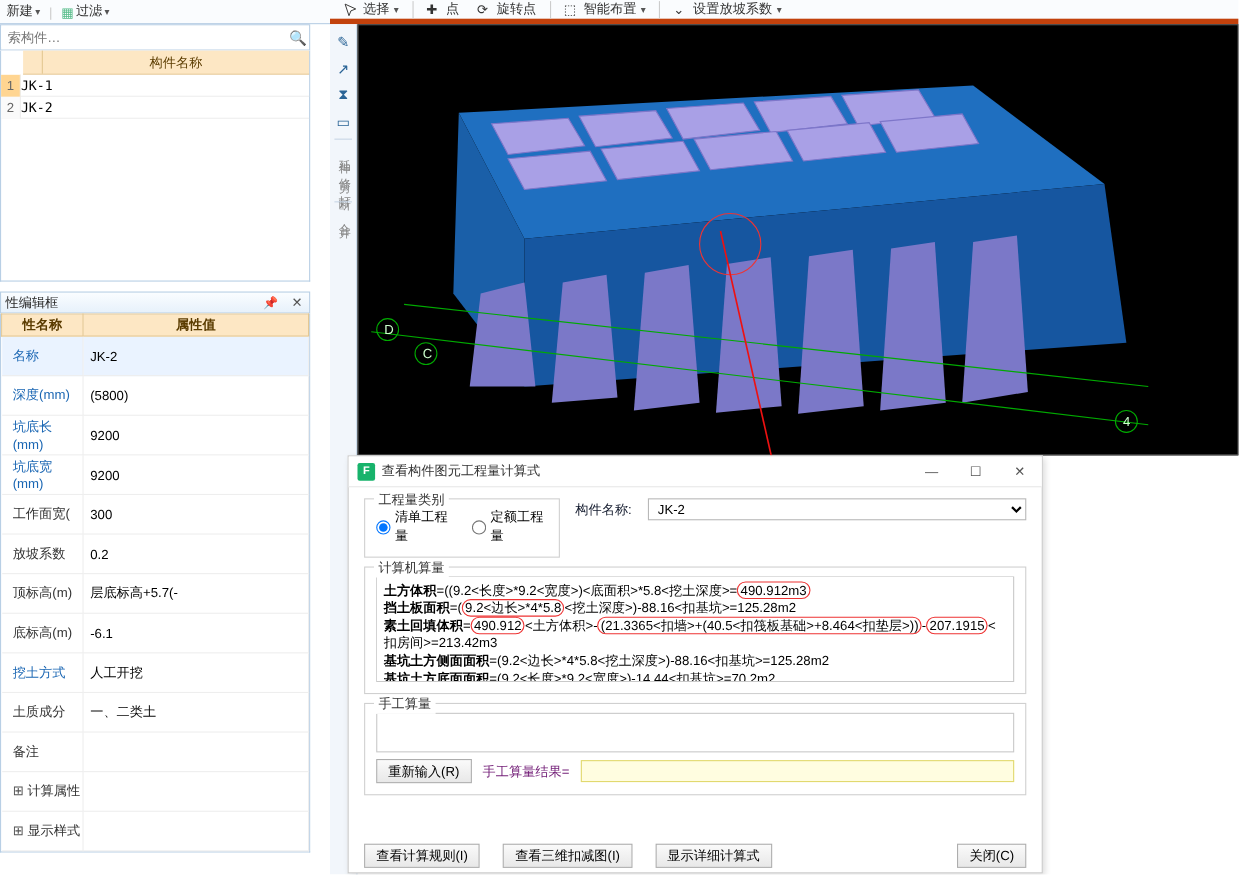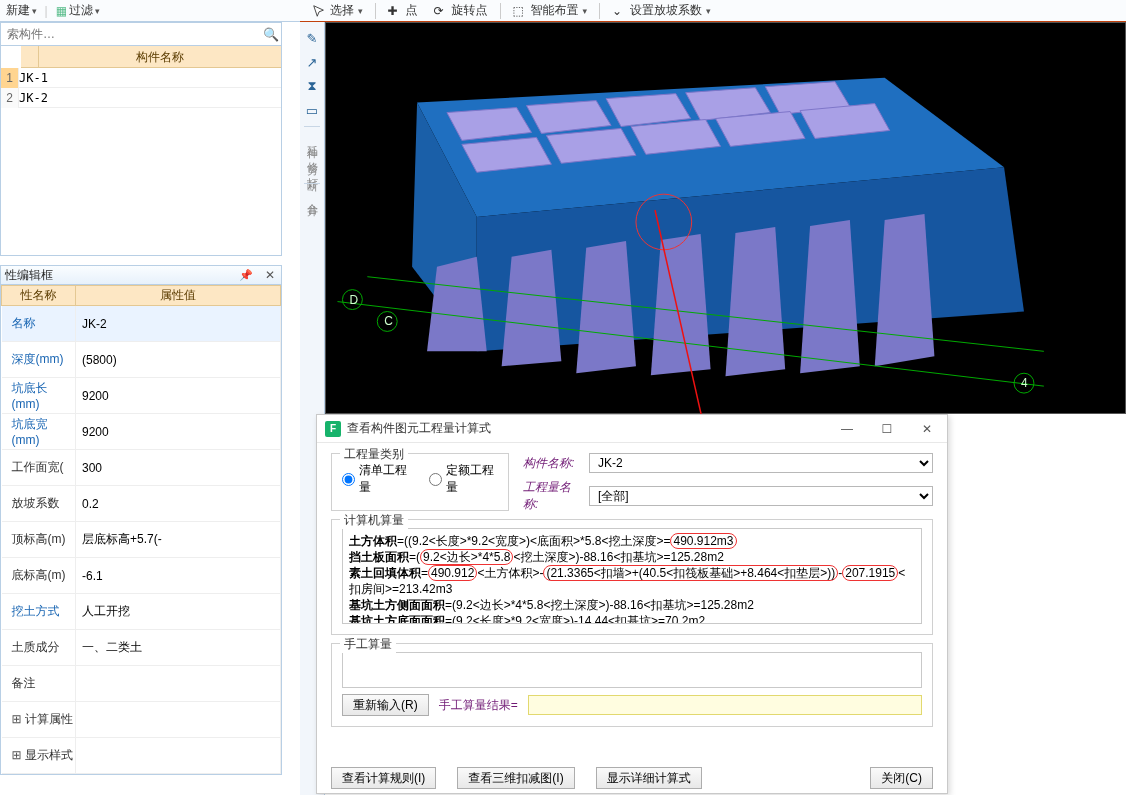--- a/index.html
+++ b/index.html
@@ -1,19 +1,19 @@
 <!DOCTYPE html>
 <html><head>
 <meta charset="utf-8">
 <style>
   * { box-sizing: border-box; margin: 0; padding: 0; font-family: "Microsoft YaHei", "SimSun", Arial, sans-serif; font-size: 12px; }
   body { width: 1126px; height: 795px; background: #fff; overflow: hidden; position: relative; }
 
   
-  .top-toolbar { position:absolute; left:300px; top:0; right:0; height:22px; border-bottom:1px solid #c2410c; display:flex; align-items:center; padding-left:6px; gap:4px; background:#fafcfe; }
+  .top-toolbar { position:absolute; left:300px; top:0; right:0; height:22px; border-bottom:5px solid #c2410c; display:flex; align-items:center; padding-left:6px; gap:4px; background:#fafcfe; }
   .top-toolbar .sep { width:1px; height:16px; background:#ccc; margin:0 2px; }
   .tbtn { display:flex; align-items:center; gap:4px; padding:1px 6px; cursor:pointer; color:#333; }
   .ticon { width:14px; height:14px; display:inline-block; }
 
   
   .left-top { position:absolute; left:0; top:0; width:300px; height:22px; border-bottom:1px solid #b8cfe5; display:flex; align-items:center; gap:8px; padding-left:6px; background:#fafcfe; }
   .left-top .ddl { display:flex; align-items:center; gap:2px; color:#333; }
   .left-top .caret { font-size:9px; color:#555; }
 
   
@@ -33,21 +33,21 @@
   .comp-list .row.sel .idx { background:#ffd591; }
 
   
   .prop-title { position:absolute; left:0; top:265px; width:282px; height:20px; background:linear-gradient(#fafdff,#e7f1fb); border:1px solid #b8cfe5; display:flex; align-items:center; padding-left:4px; color:#2a2a2a; }
   .prop-title .pin { margin-left:auto; padding:0 6px; color:#555; font-size:11px;}
   .prop-title .x   { padding:0 6px; color:#555; }
 
   
   .prop-grid { position:absolute; left:0; top:285px; width:282px; border:1px solid #b8cfe5; border-top:none; background:#fff; }
   .prop-grid table { width:100%; border-collapse:collapse; }
-  .prop-grid th { background:#fde7c4; color:#5b3c00; font-weight:normal; text-align:center; height:20px; border:1px solid #e4c893;}
+  .prop-grid th { background:#fde7c4; color:#5b3c00; font-weight:bold; text-align:center; height:20px; border:1px solid #e4c893;}
   .prop-grid td { height:36px; border-bottom:1px solid #eee; border-right:1px solid #eee; padding-left:6px; }
   .prop-grid td.lbl { width:74px; padding-left:10px; }
   .prop-grid td.lbl.blue { color:#1a66b3; }
   .prop-grid td.lbl.black { color:#333; }
   .prop-grid tr.sel td { background:#eaf3ff; }
 
   
   .viewport { position:absolute; left:325px; top:22px; right:0; height:392px; background:#000; border:1px solid #555; }
   .viewport svg { width:100%; height:100%; }
 
@@ -62,21 +62,21 @@
   .dlg .titlebar { height:28px; background:#fff; display:flex; align-items:center; padding-left:8px; gap:6px; border-bottom:1px solid #e8e8e8;}
   .dlg .titlebar .appicon { width:16px; height:16px; background:#17b36b; border-radius:2px; display:flex; align-items:center; justify-content:center; color:#fff; font-size:10px; font-weight:bold;}
   .dlg .titlebar .ttl { color:#333; }
   .dlg .winbtns { margin-left:auto; display:flex; }
   .dlg .winbtns div { width:40px; height:28px; display:flex; align-items:center; justify-content:center; color:#555; cursor:pointer;}
 
   .dlg .body { padding:10px 14px 6px 14px; }
   .group { border:1px solid #d0d0d0; padding:8px 10px 10px 10px; margin-bottom:8px; position:relative; }
   .group > .legend { position:absolute; top:-8px; left:8px; background:#fff; padding:0 4px; color:#333; }
   .row2 { display:flex; align-items:center; gap:6px; margin-bottom:6px; }
-  .row2 .lbl { width:60px; color:#701a75;font-style:italic; }
+  .row2 .lbl { width:60px; color:#0f172a; }
   .row2 select { flex:1; height:20px; border:1px solid #b8b8b8; background:#fff; padding-left:4px; font-size:12px;}
   .radio-row { display:flex; gap:18px; align-items:center; }
   .radio-row label { display:flex; gap:4px; align-items:center; cursor:pointer;}
 
   .topsplit { display:flex; gap:14px; }
   .topsplit .left { flex:0 0 178px; }
   .topsplit .right { flex:1; }
 
   .calc-box { height:96px; border:1px solid #c9c9c9; background:#fff; padding:4px 6px; overflow-y:scroll; font-family:"SimSun",Arial; line-height:16px; color:#000;}
   .calc-box .ln b { font-weight:bold; }
@@ -322,24 +322,20 @@
               <input type="radio" name="cat" style="">
               <span>定额工程量</span>
             </label>
         </div>
       </div>
       <div class="right">
         <div class="row2">
           <span class="lbl">构件名称:</span>
           <select><option>JK-2</option></select>
         </div>
-        <div class="row2">
-          <span class="lbl">工程量名称:</span>
-          <select><option>[全部]</option></select>
-        </div>
       </div>
     </div>
 
     <div class="group">
       <span class="legend">计算机算量</span>
       <div class="calc-box" id="calcbox">
           <div class="ln"><b>土方体积</b>=((9.2&lt;长度&gt;*9.2&lt;宽度&gt;)&lt;底面积&gt;*5.8&lt;挖土深度&gt;=<span class="hlred">490.912m3</span></div>
           <div class="ln"><b>挡土板面积</b>=(<span class="hlred">9.2&lt;边长&gt;*4*5.8</span>&lt;挖土深度&gt;)-88.16&lt;扣基坑&gt;=125.28m2</div>
           <div class="ln"><b>素土回填体积</b>=<span class="hlred">490.912</span>&lt;土方体积&gt;-<span class="hlred">(21.3365&lt;扣墙&gt;+(40.5&lt;扣筏板基础&gt;+8.464&lt;扣垫层&gt;))</span>-<span class="hlred">207.1915</span>&lt;扣房间&gt;=213.42m3</div>
           <div class="ln"><b>基坑土方侧面面积</b>=(9.2&lt;边长&gt;*4*5.8&lt;挖土深度&gt;)-88.16&lt;扣基坑&gt;=125.28m2</div>

